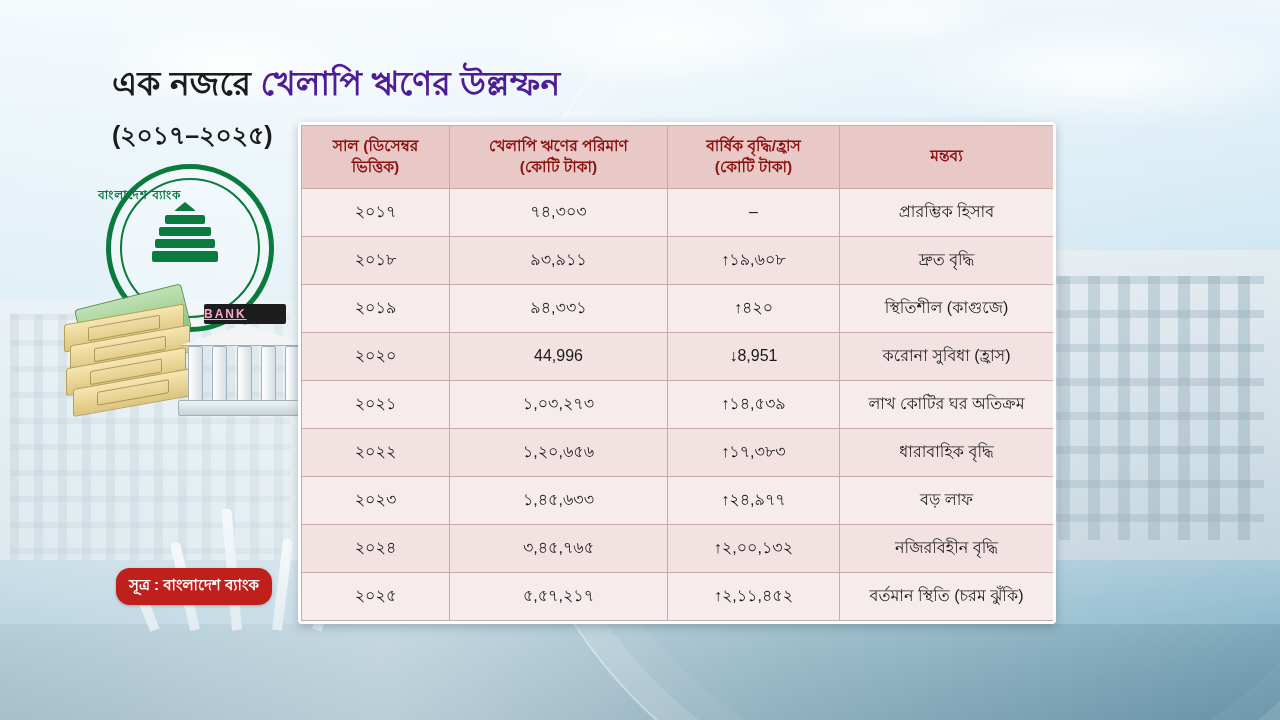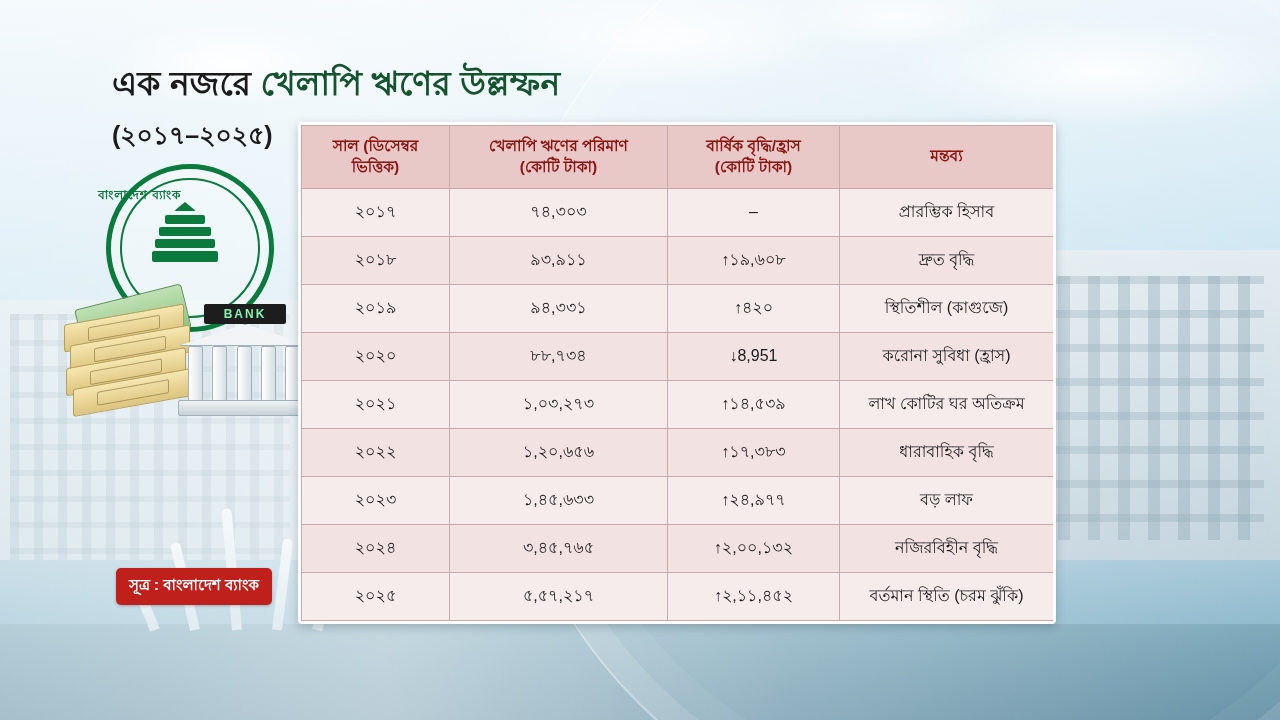--- a/index.html
+++ b/index.html
@@ -132,21 +132,21 @@
     z-index: 6;
   }
   .title-main {
     font-size: 33px;
     font-weight: bold;
     color: #1b1b1b;
     white-space: nowrap;
     letter-spacing: 0.2px;
   }
   .title-main .hl {
-    color: #14532d;
+    color: #4c1d95;
   }
   .title-sub {
     margin-top: 2px;
     font-size: 25px;
     font-weight: bold;
     color: #1b1b1b;
   }
 
   
   .seal {
@@ -264,27 +264,28 @@
     width: 132px; height: 20px;
     background: #f2f4f5;
     border: 1px solid #9fb0ba;
     clip-path: polygon(50% 0, 100% 100%, 0 100%);
   }
   .bank .sign {
     position: absolute;
     left: 26px; top: 2px;
     width: 82px; height: 20px;
     background: #1d1d1d;
-    color: #86efac;
+    color: #f9a8d4;
     font-size: 12px;
     font-weight: bold;
     letter-spacing: 2px;
-    text-align: center;
+    text-align: left;
     line-height: 20px;
     border-radius: 2px;
+    text-decoration: underline;
   }
   .bank .cols {
     position: absolute;
     left: 10px; top: 44px;
     width: 112px; height: 54px;
     display: flex;
     justify-content: space-between;
   }
   .bank .cols i {
     display: block;
@@ -306,21 +307,21 @@
   
   .source-badge {
     position: absolute;
     left: 116px;
     top: 568px;
     background: #c0201c;
     color: #ffffff;
     font-size: 15px;
     font-weight: bold;
     padding: 5px 13px 7px 13px;
-    border-radius: 5px;
+    border-radius: 14px;
     white-space: nowrap;
     z-index: 7;
     box-shadow: 0 1px 3px rgba(0,0,0,0.25);
   }
 
   
   .table-wrap {
     position: absolute;
     left: 298px;
     top: 122px;
@@ -471,21 +472,21 @@
           <td>দ্রুত বৃদ্ধি</td>
         </tr>
         <tr>
           <td>২০১৯</td>
           <td>৯৪,৩৩১</td>
           <td class="up">↑৪২০</td>
           <td>স্থিতিশীল (কাগুজে)</td>
         </tr>
         <tr>
           <td>২০২০</td>
-          <td>৮৮,৭৩৪</td>
+          <td>44,996</td>
           <td class="down">↓8,951</td>
           <td>করোনা সুবিধা (হ্রাস)</td>
         </tr>
         <tr>
           <td>২০২১</td>
           <td>১,০৩,২৭৩</td>
           <td class="up">↑১৪,৫৩৯</td>
           <td>লাখ কোটির ঘর অতিক্রম</td>
         </tr>
         <tr>

